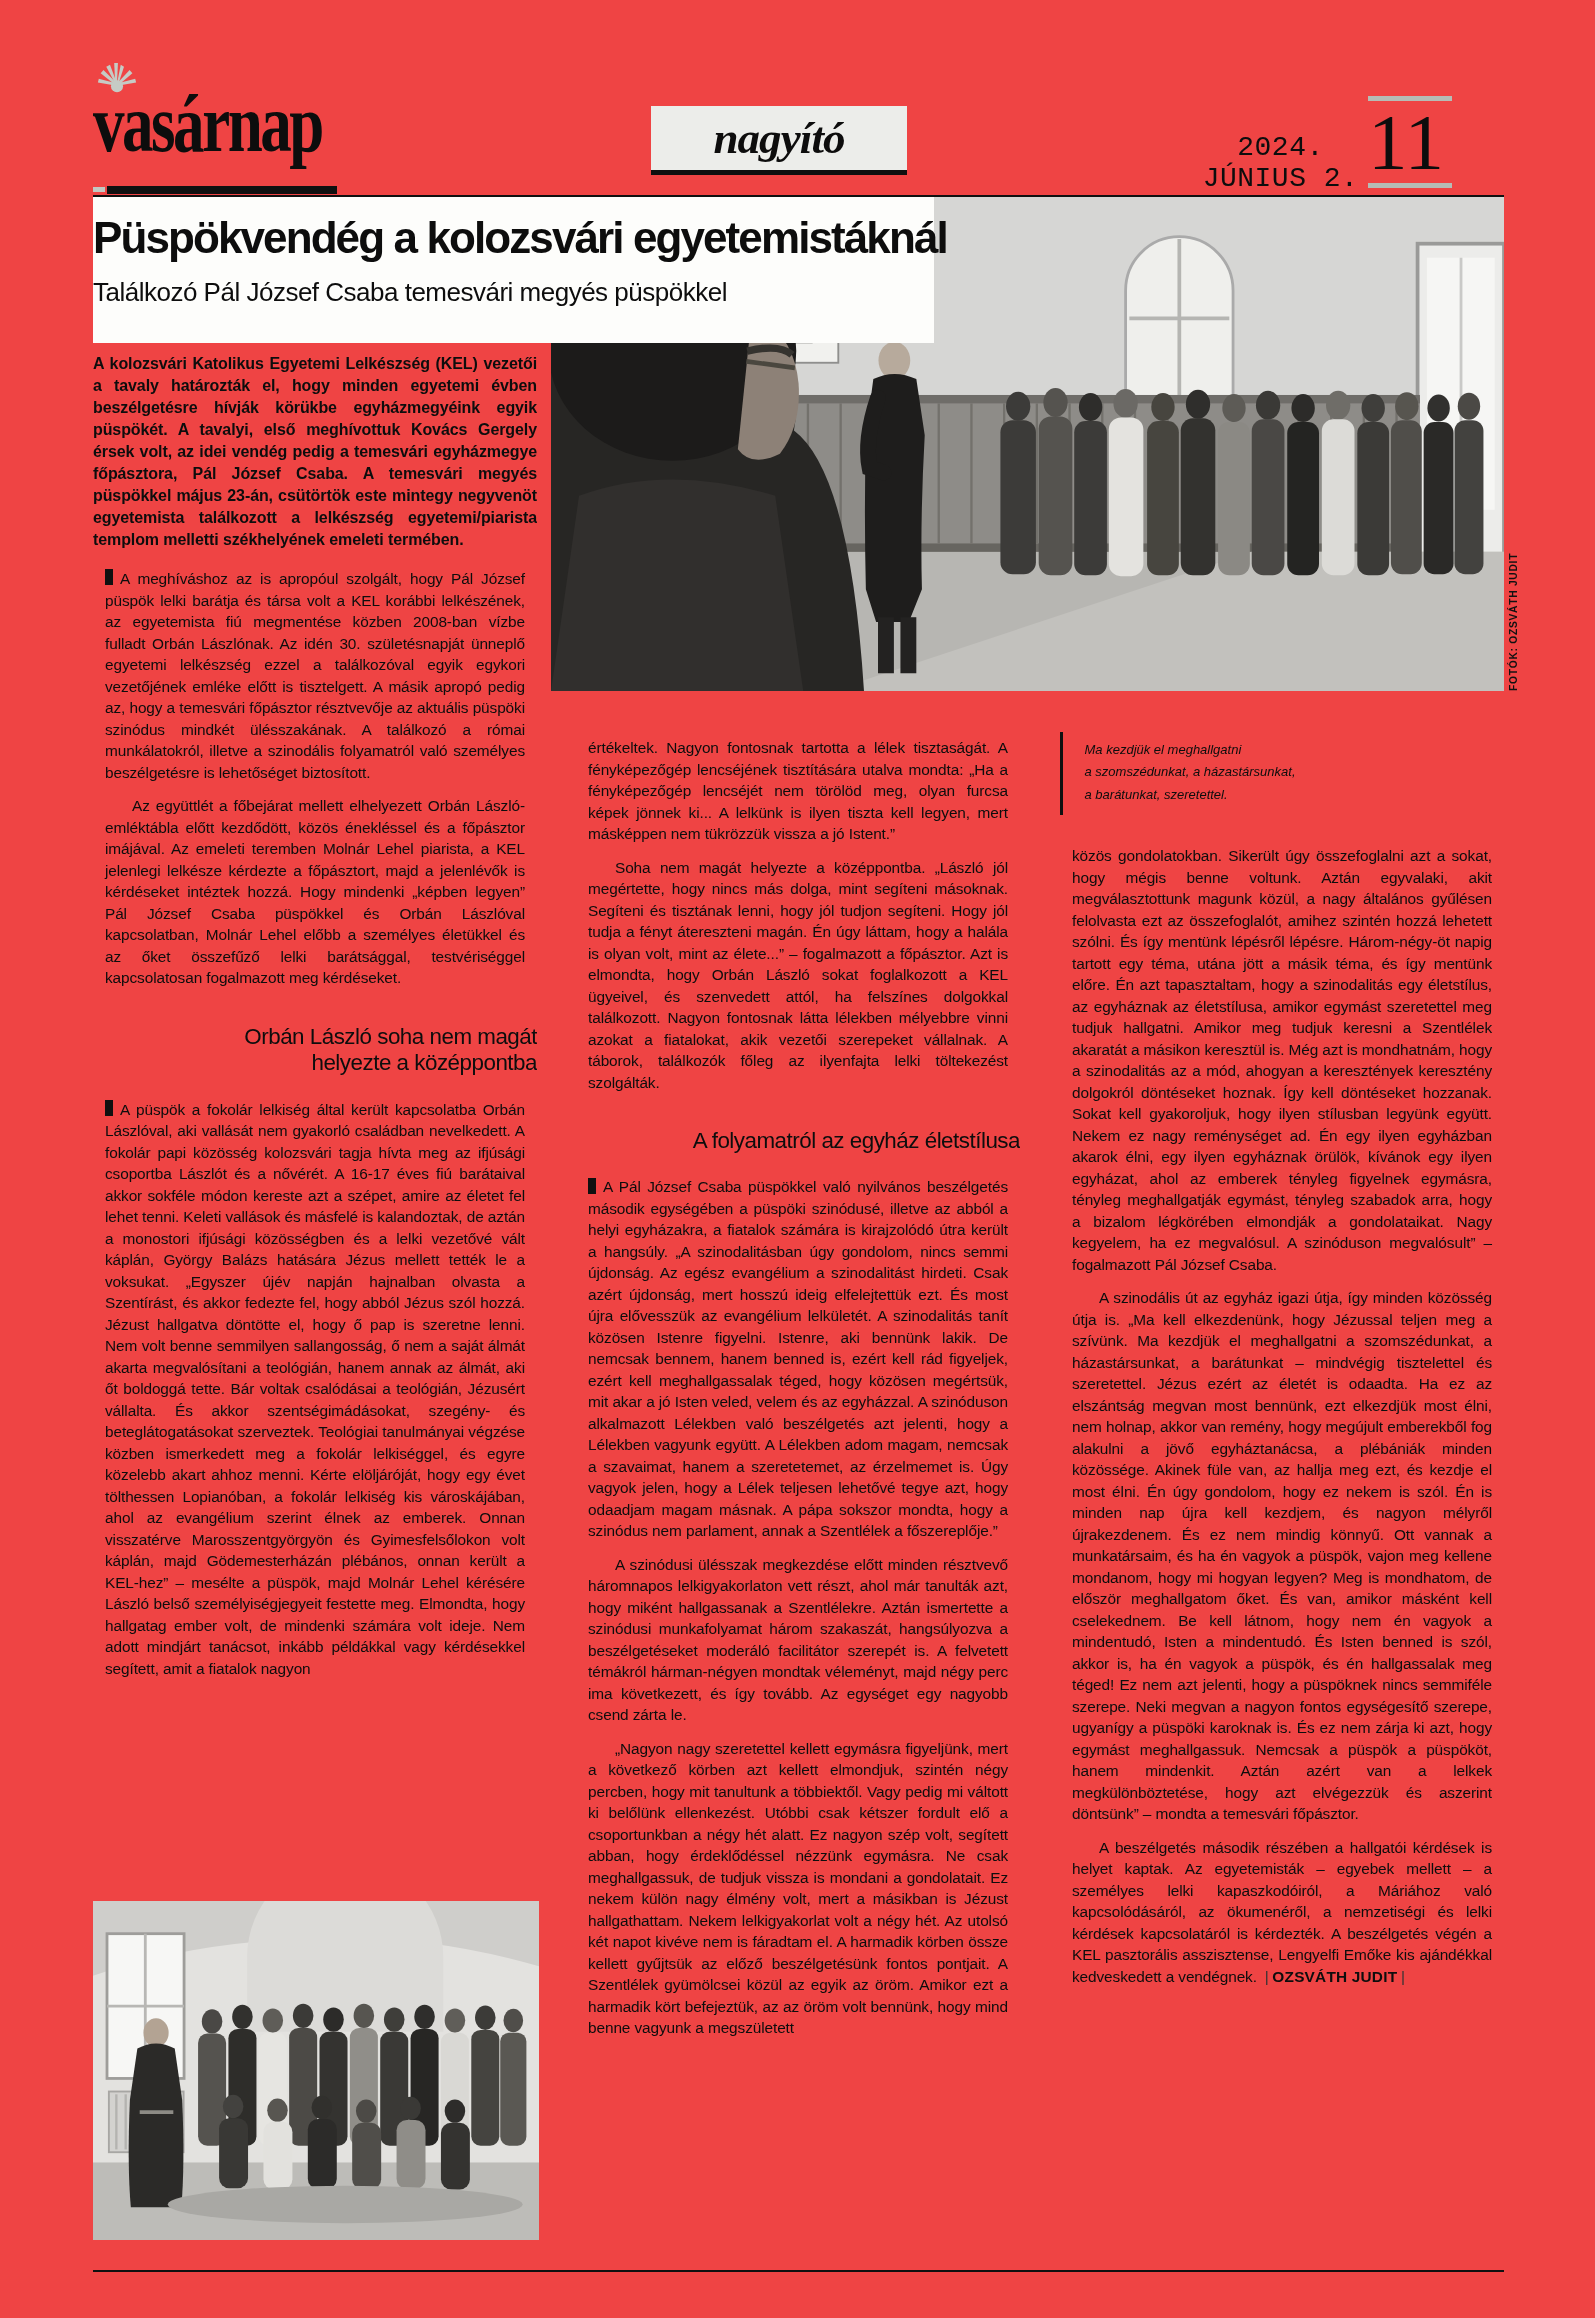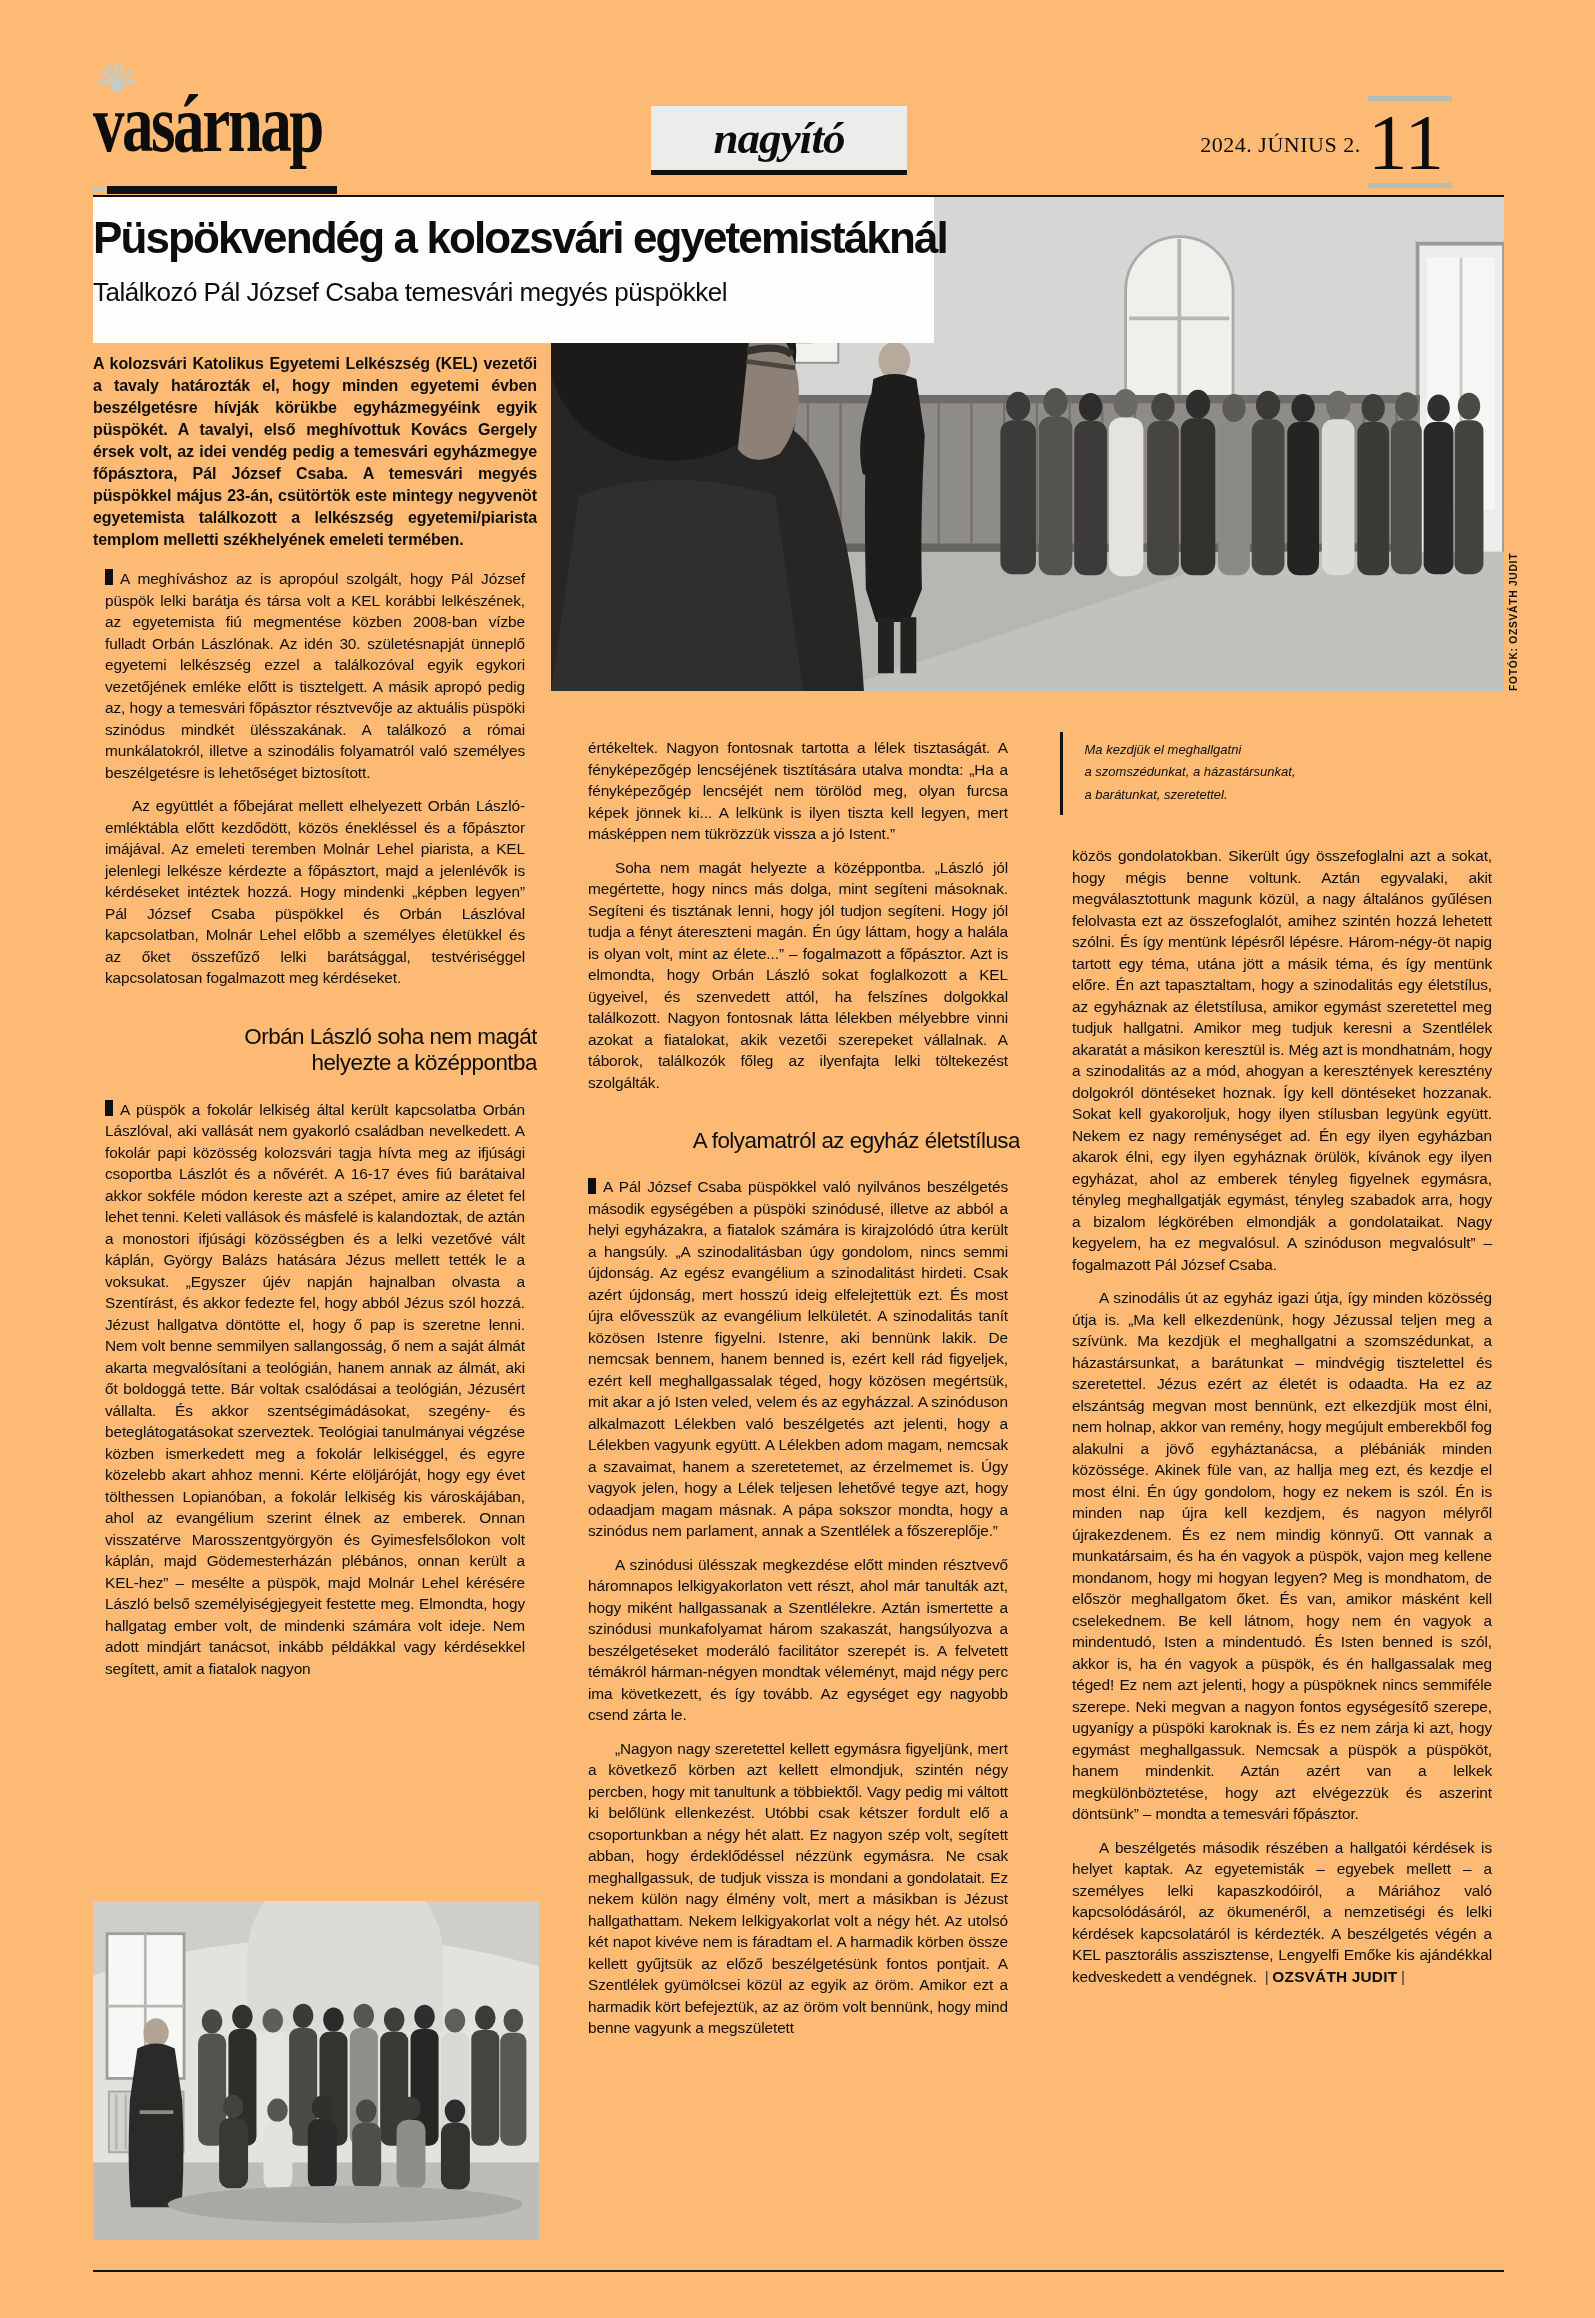--- a/index.html
+++ b/index.html
@@ -1,32 +1,32 @@
 <!DOCTYPE html>
 <html lang="hu" style="font-size:7.5px"><head>
 <meta charset="utf-8">
 <style>
   html,body{margin:0;padding:0;background:#888;}
-  .page{position:relative;width:1595px;height:2319px;background:#fdba74;
+  .page{position:relative;width:1595px;height:2319px;background:#ef4444;
         font-family:"Liberation Sans",sans-serif;color:#0d0d0d;overflow:hidden;margin:0 auto;}
 
   
   .masthead-wrap{position:absolute;left:93px;top:82px;width:290px;height:117px;}
   .masthead{display:inline-block;font-family:"Liberation Serif",serif;font-weight:bold;
             font-size:83px;line-height:1;letter-spacing:-3.3px;transform:scaleX(.76);
             transform-origin:left bottom;white-space:nowrap;}
   .masthead-underline{position:absolute;left:14px;top:104px;width:230px;height:8px;background:#101010;}
   .masthead-tick{position:absolute;left:0;top:105px;width:12px;height:5.1px;background:#c3c8c2;}
   .sun-icon{position:absolute;left:2.8px;top:-19.6px;}
   .section-box{position:absolute;left:651px;top:106px;width:256px;height:64px;background:#ecedea;
                border-bottom:5.6px solid #101010;display:flex;align-items:center;justify-content:center;}
   .section-label{font-family:"Liberation Serif",serif;font-style:italic;font-weight:bold;
                  font-size:45px;letter-spacing:-0.9px;text-align:center;}
   .dateline{position:absolute;left:1187px;top:132px;width:187px;text-align:center;
-            font-family:Liberation Serif, serif;font-size:22px;letter-spacing:0.5px;}
+            font-family:Liberation Mono, monospace;font-size:28px;letter-spacing:0.5px;}
   .pagenum-block{position:absolute;left:1368px;top:96px;width:84px;text-align:left;}
   .pagenum-bar{height:4.7px;background:#b6bcb6;}
   .pagenum{font-family:"Liberation Serif",serif;font-size:79px;line-height:1;padding:0.9px 0 2.8px;}
   .top-rule{position:absolute;left:93px;top:195px;width:1411px;height:1.9px;background:#101010;}
 
   
   .headline-box{position:absolute;left:93px;top:197px;width:841px;height:146px;background:#fdfdfb;
                 z-index:3;box-sizing:border-box;padding-top:18px;}
   .headline{font-weight:bold;font-size:44px;line-height:1.05;letter-spacing:-1.9px;white-space:nowrap;}
   .subhead{font-weight:normal;font-size:26px;letter-spacing:-0.5px;margin-top:16px;white-space:nowrap;}

